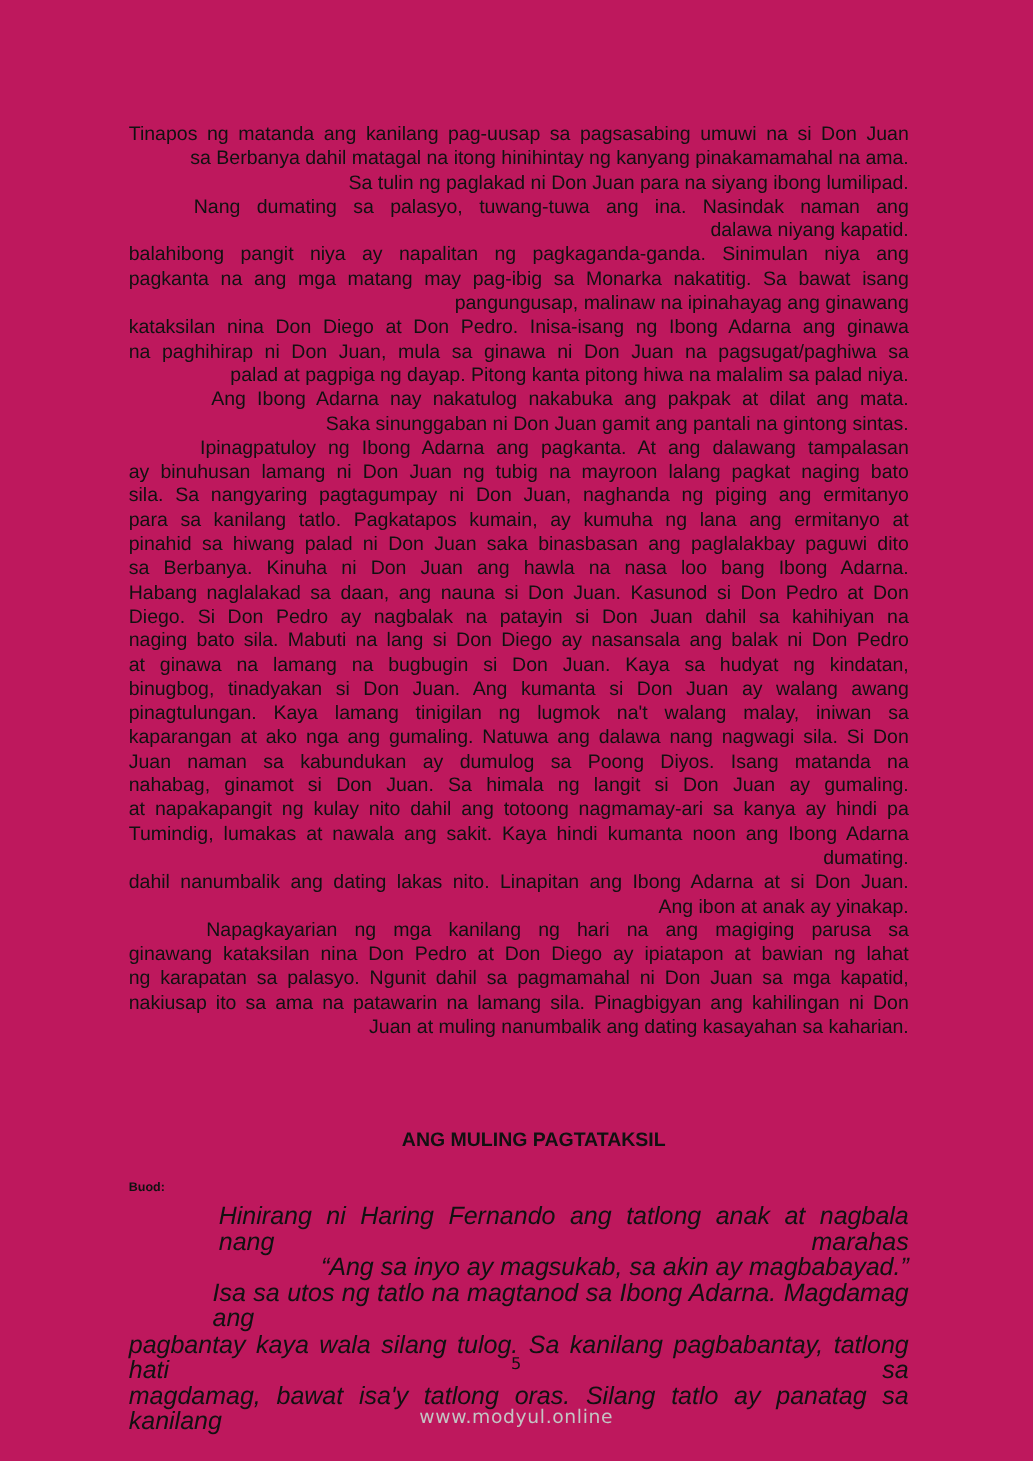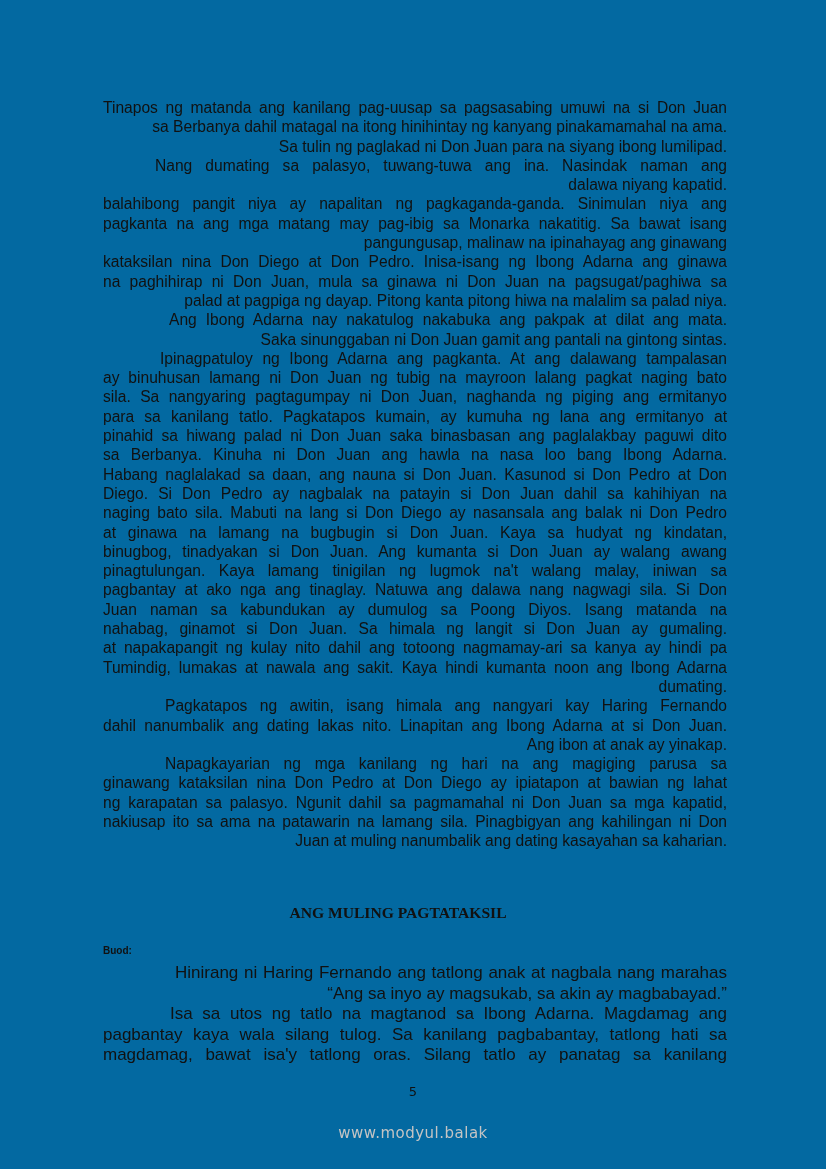--- a/index.html
+++ b/index.html
@@ -1,39 +1,39 @@
 <!DOCTYPE html>
 <html><head>
 <meta charset="utf-8">
 <style>
   html, body { margin: 0; padding: 0; background: #ffffff; }
   body { width: 826px; height: 1169px; position: relative; overflow: hidden; }
   .page {
     position: absolute; left: 0; top: 0; width: 826px; height: 1169px;
-    background: #0369a1; color: #111111;
+    background: #be185d; color: #111111;
     font-family: "Liberation Sans", "DejaVu Sans", sans-serif;
   }
   .content {
     position: absolute; left: 103px; top: 98px; width: 624px;
     font-size: 15.6px; line-height: 19.3px;
   }
   .p { margin: 0; text-align: justify; }
   .line-block { display: block; text-align: justify; text-align-last: justify; }
   .line-last { display: block; text-align: right; }
   .heading {
-    position: absolute; left: 86px; top: 904px; width: 624px;
-    text-align: center; font-weight: bold; font-size: 15.6px; font-family: Liberation Serif, serif;
+    position: absolute; left: 115px; top: 904px; width: 624px;
+    text-align: center; font-weight: bold; font-size: 15.6px;
   }
   .subhead {
     position: absolute; left: 103px; top: 945px;
     font-weight: bold; font-size: 10px;
   }
   .content2 {
     position: absolute; left: 103px; top: 963px; width: 624px;
-    font-size: 17px; line-height: 20.5px;
+    font-size: 20px; line-height: 20.5px; font-style: italic;
   }
   .page-number {
     position: absolute; left: 0; width: 826px; top: 1084px;
     text-align: center; font-size: 13px; color: #111111;
     font-family: "DejaVu Sans", sans-serif;
   }
   .watermark {
     position: absolute; left: 0; width: 826px; top: 1124px;
     text-align: center; font-size: 15px; color: #c4c4c4;
     font-family: "DejaVu Sans", sans-serif; letter-spacing: 0.5px;
@@ -83,30 +83,29 @@
       <span class="line-block">sila. Sa nangyaring pagtagumpay ni Don Juan, naghanda ng piging ang ermitanyo</span>
       <span class="line-block">para sa kanilang tatlo. Pagkatapos kumain, ay kumuha ng lana ang ermitanyo at</span>
       <span class="line-block">pinahid sa hiwang palad ni Don Juan saka binasbasan ang paglalakbay paguwi dito</span>
       <span class="line-block">sa Berbanya. Kinuha ni Don Juan ang  hawla na nasa loo bang Ibong Adarna.</span>
       <span class="line-block">Habang naglalakad sa daan, ang nauna si Don Juan. Kasunod si Don Pedro at Don</span>
       <span class="line-block">Diego. Si  Don Pedro ay nagbalak na patayin si Don Juan dahil sa kahihiyan na</span>
       <span class="line-block">naging bato sila. Mabuti na lang si Don Diego ay nasansala ang balak ni Don Pedro</span>
       <span class="line-block">at ginawa na lamang na bugbugin si Don Juan. Kaya sa hudyat ng kindatan,</span>
       <span class="line-block">binugbog, tinadyakan si Don Juan. Ang kumanta si Don Juan ay walang awang</span>
       <span class="line-block">pinagtulungan. Kaya lamang tinigilan ng lugmok na't walang malay, iniwan sa</span>
-      <span class="line-block">pagbantay at ako nga ang tinaglay. Natuwa ang dalawa nang nagwagi sila. Si Don</span>
+      <span class="line-block">kaparangan at ako nga ang gumaling. Natuwa ang dalawa nang nagwagi sila. Si Don</span>
       <span class="line-block">Juan naman sa kabundukan ay dumulog sa Poong Diyos. Isang matanda na</span>
       <span class="line-block">nahabag, ginamot  si Don Juan. Sa himala ng langit si Don Juan ay gumaling.</span>
       <span class="line-block">at napakapangit ng kulay nito dahil ang totoong nagmamay-ari sa kanya ay hindi pa</span>
       <span class="line-block">Tumindig, lumakas at nawala ang sakit. Kaya hindi kumanta noon ang Ibong Adarna</span>
       <span class="line-last">dumating.</span>
     </div>
 
     <div class="p">
-      <span class="line-block" style="padding-left:62px">Pagkatapos ng awitin,  isang himala ang nangyari kay Haring Fernando</span>
       <span class="line-block">dahil nanumbalik ang dating lakas nito. Linapitan ang Ibong Adarna at si Don Juan.</span>
       <span class="line-last">Ang ibon at anak ay yinakap.</span>
     </div>
 
     <div class="p">
       <span class="line-block" style="padding-left:62px">Napagkayarian ng mga kanilang ng hari na ang magiging parusa sa</span>
       <span class="line-block">ginawang kataksilan nina Don Pedro at Don Diego ay ipiatapon at bawian ng lahat</span>
       <span class="line-block">ng karapatan sa palasyo. Ngunit dahil sa pagmamahal ni Don Juan sa mga kapatid,</span>
       <span class="line-block">nakiusap ito sa ama na patawarin na lamang sila. Pinagbigyan ang kahilingan ni Don</span>
       <span class="line-last">Juan at muling nanumbalik ang dating kasayahan sa kaharian.</span>
@@ -124,14 +123,14 @@
     </div>
     <div class="p">
       <span class="line-block" style="padding-left:67px">Isa sa utos ng tatlo na magtanod sa Ibong Adarna. Magdamag ang</span>
       <span class="line-block">pagbantay kaya wala silang tulog.  Sa kanilang pagbabantay, tatlong hati sa</span>
       <span class="line-block">magdamag, bawat isa'y tatlong oras.  Silang tatlo ay panatag sa kanilang</span>
     </div>
   </div>
 
   <div class="page-number">5</div>
 
-  <div class="watermark">www.modyul.balak</div>
+  <div class="watermark">www.modyul.online</div>
 </div>
 
 </body></html>

